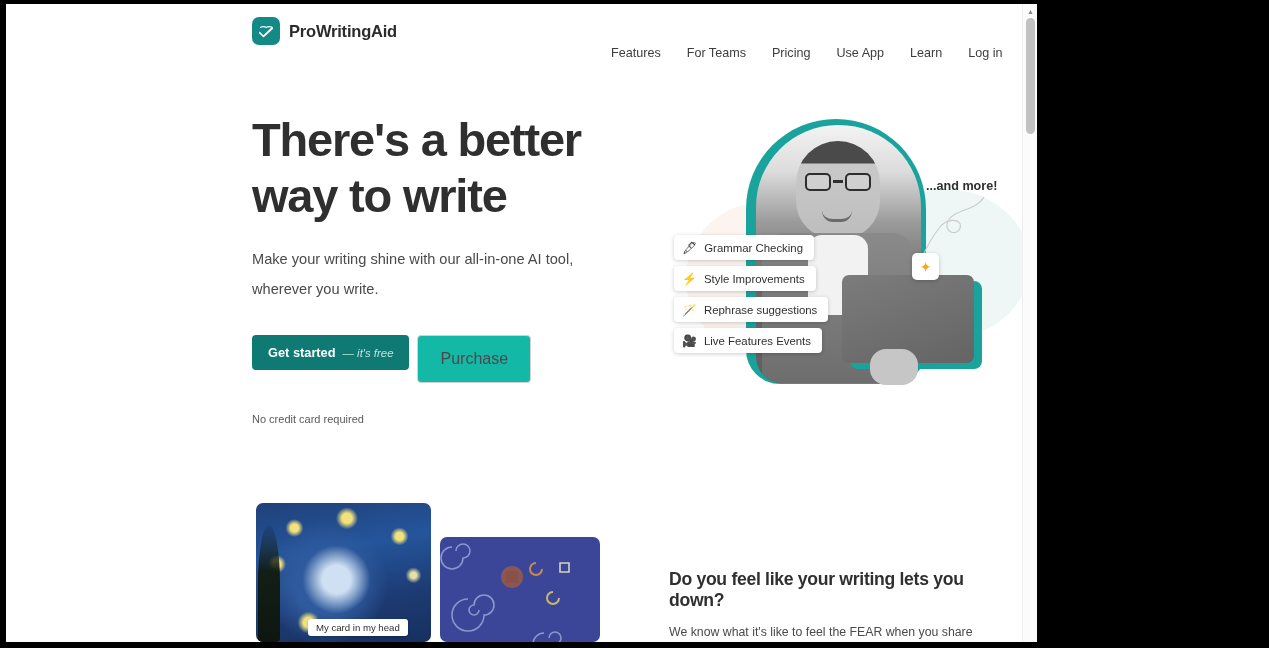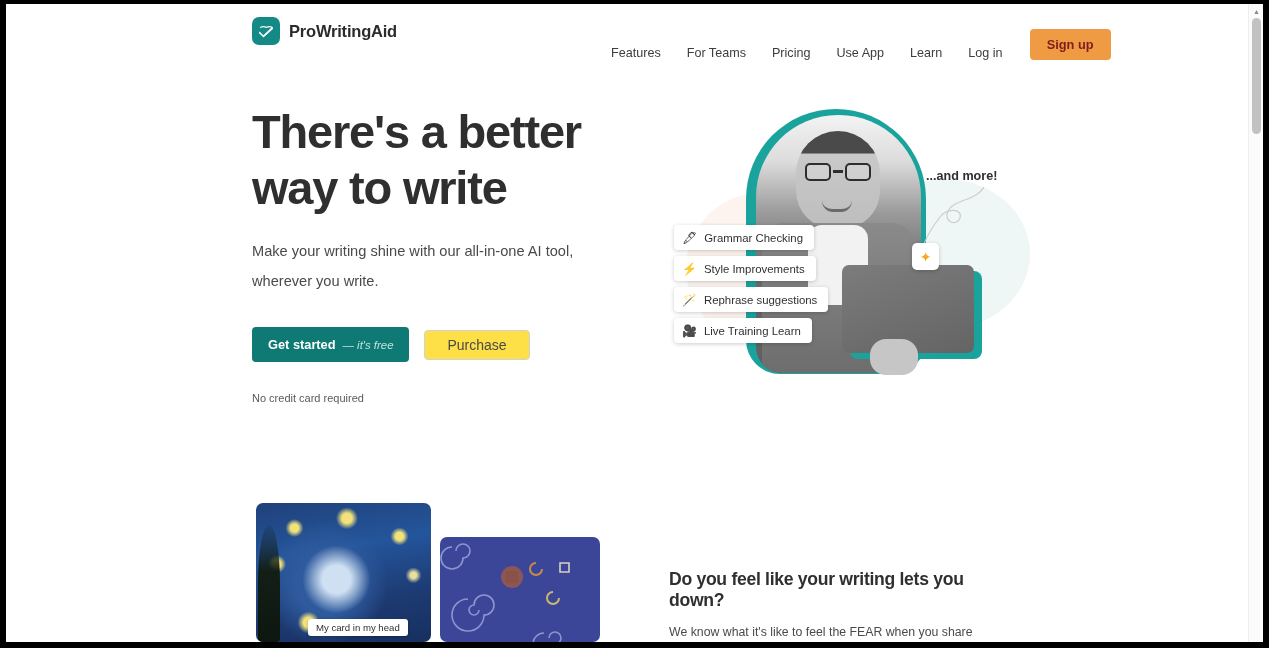--- a/index.html
+++ b/index.html
@@ -5,21 +5,21 @@
   * { box-sizing: border-box; margin: 0; padding: 0; }
   html, body {
     width: 1269px; height: 648px;
     background: #000;
     font-family: "Liberation Sans", sans-serif;
     overflow: hidden;
   }
   #viewport {
     position: absolute;
     left: 6px; top: 4px;
-    width: 1257px; height: 638px;
+    width: 1031px; height: 638px;
     background: #ffffff;
     overflow: hidden;
   }
   
   #scrollbar {
     position: absolute; right: 0; top: 0;
     width: 15px; height: 638px;
     background: #fbfbfb;
     border-left: 1px solid #eee;
   }
@@ -72,48 +72,48 @@
     margin-left: 14px;
     background: #ee9b44; color: #7f1d1d;
     font-size: 12.8px; font-weight: bold;
     padding: 8px 17px; border: none; border-radius: 4px;
     cursor: pointer; font-family: "Liberation Sans", sans-serif;
   }
   
   #hero-text { position: absolute; left: 246px; top: 100px; width: 380px; }
   #hero-title {
     font-size: 47px; line-height: 56px; font-weight: bold;
-    color: #2f2f2f; letter-spacing: -1.2px;
+    color: #2f2f2f; letter-spacing: -1.2px; margin-top: 8px;
   }
   #hero-sub {
     margin-top: 20px;
     font-size: 14.6px; line-height: 30px; color: #4a4a4a;
     width: 330px;
   }
-  #cta-row { margin-top: 31px; display: flex; align-items: center; gap: 15px; }
+  #cta-row { margin-top: 31px; display: flex; align-items: flex-start; gap: 8px; }
   #get-started-button {
     background: #0f7a74; border: none; border-radius: 4px;
     padding: 10px 16px; cursor: pointer;
     font-family: "Liberation Sans", sans-serif;
     display: flex; align-items: baseline; gap: 7px;
   }
   #get-started-label { font-size: 12.8px; font-weight: bold; color: #fff; }
   #get-started-note { font-size: 11.4px; color: #bfe3e0; font-style: italic; }
   #purchase-button {
-    background: #fde047; border: 1px solid #d2d2d2; border-radius: 4px;
-    padding: 6px 22px; cursor: pointer;
-    font-size: 14px; color: #4a4a4a;
+    background: #14b8a6; border: 1px solid #d2d2d2; border-radius: 4px;
+    padding: 14px 22px; cursor: pointer;
+    font-size: 16px; color: #4a4a4a;
     font-family: "Liberation Sans", sans-serif;
   }
   #no-card-note {
     margin-top: 30px; font-size: 11px; color: #5a5a5a;
   }
   
   #hero-art {
-    position: absolute; left: 668px; top: 95px;
+    position: absolute; left: 668px; top: 105px;
     width: 345px; height: 285px; text-align: right;
   }
   .blob {
     position: absolute; border-radius: 50%;
   }
   #blob-a { left: 12px; top: 94px; width: 150px; height: 150px; background: #fdf3ef; }
   #blob-b { left: 186px; top: 80px; width: 170px; height: 150px; background: #eef7f5; }
   #person-teal {
     position: absolute; left: 72px; top: 10px;
     width: 180px; height: 265px;
@@ -331,21 +331,21 @@
       <div class="feature-pill" id="pill-1">
         <span class="pill-icon">⚡</span>
         <span>Style Improvements</span>
       </div>
       <div class="feature-pill" id="pill-2">
         <span class="pill-icon">🪄</span>
         <span>Rephrase suggestions</span>
       </div>
       <div class="feature-pill" id="pill-3">
         <span class="pill-icon">🎥</span>
-        <span>Live Training Learn</span>
+        <span>Live Features Events</span>
       </div>
     </div>
 
     <div id="art-left">
       <div id="starry">
         <div id="cypress"></div>
       </div>
       <div id="caption">My card in my head</div>
       <div id="sketch">
         <svg width="160" height="105" viewBox="0 0 160 105" aria-hidden="true">

